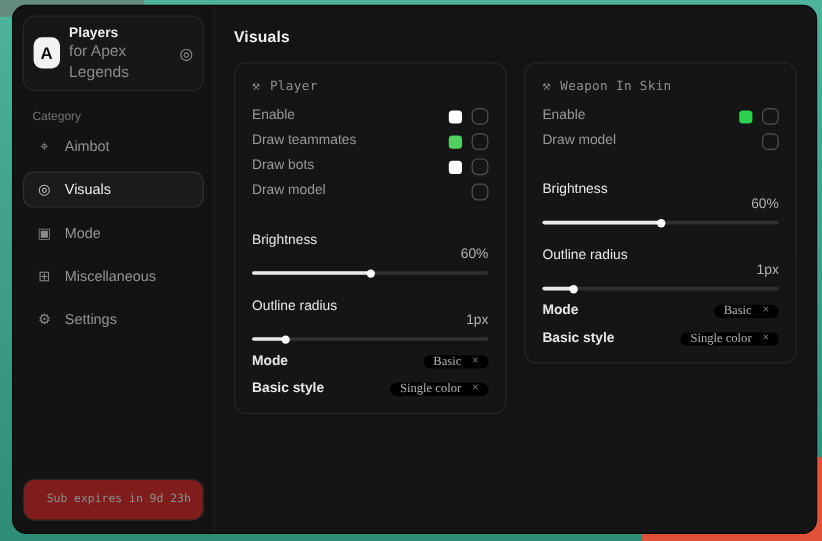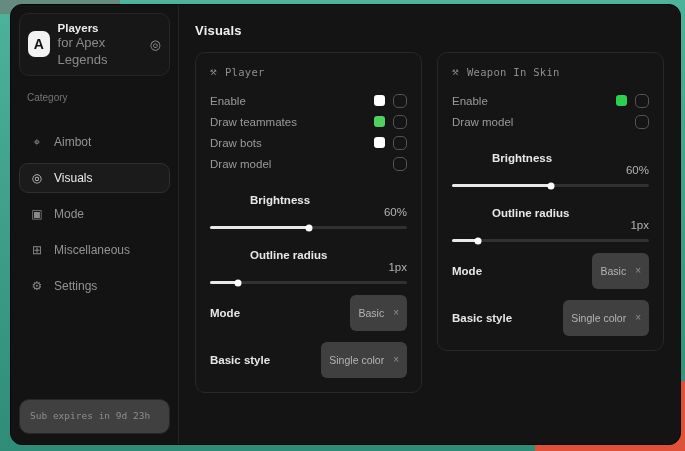--- a/index.html
+++ b/index.html
@@ -19,59 +19,59 @@
   }
 
   
   .sidebar { width:168px; flex:0 0 168px; border-right:1px solid #232323; display:flex; flex-direction:column; padding:8px 8px 10px; background:#131313; }
   .brand-card { border:1px solid #272727; border-radius:10px; background:#171717; padding:7px 8px; display:flex; align-items:center; gap:8px; }
   .brand-logo { width:26px; height:26px; background:#f2f2f2; color:#111; border-radius:7px; font-weight:bold; font-size:14px; display:flex; align-items:center; justify-content:center; }
   .brand-text { display:flex; flex-direction:column; line-height:1.25; }
   .brand-title { color:#ececec; font-size:11.5px; font-weight:bold; }
   .brand-sub { color:#8a8a8a; font-size:13px; }
   .brand-action { margin-left:auto; color:#9a9a9a; font-size:13px; cursor:pointer; }
-  .category-label { margin:16px 8px 24px; color:#757575; font-size:10px; }
+  .category-label { margin:16px 8px 4px; color:#757575; font-size:10px; }
   .nav { display:flex; flex-direction:column; gap:6px; }
   .nav-item { display:flex; align-items:center; gap:10px; padding:7px 10px; color:#949494; font-size:12px; border-radius:9px; border:1px solid transparent; cursor:pointer; }
   .nav-item .icon { font-size:12px; color:#8a8a8a; width:14px; text-align:center; }
   .nav-item.active { background:#1b1b1b; border-color:#2f2f2f; color:#ececec; }
   .nav-item.active .icon { color:#d0d0d0; }
-  .session-card { margin-top:auto; border:1px solid #272727; border-radius:10px; padding:8px 10px; font-family:"DejaVu Sans Mono", monospace; font-size:9.5px; line-height:1.75; background:#404040; }
+  .session-card { margin-top:auto; border:1px solid #272727; border-radius:10px; padding:8px 10px; font-family:"DejaVu Sans Mono", monospace; font-size:9.5px; line-height:1.75; background:#7f1d1d;text-align:right; }
   .session-expiry { color:#8d8d8d; }
   .session-duration { color:#d8d8d8; }
 
   
   .main { flex:1; padding:14px 16px; display:flex; flex-direction:column; overflow:hidden; }
   .page-title { color:#f0f0f0; font-size:13px; font-weight:bold; margin:4px 0 14px; letter-spacing:.2px; }
   .tabs { display:flex; gap:4px; margin-bottom:14px; }
   .tab { padding:6px 12px; border-radius:15px; color:#9a9a9a; font-size:11.5px; cursor:pointer; white-space:nowrap; }
   .tab.active { background:#2b2b2b; color:#ffffff; font-weight:bold; }
 
   .panels { display:flex; gap:15px; align-items:flex-start; }
   .panel { width:233px; border:1px solid #282828; border-radius:10px; padding:12px 14px 14px; background:#151515; }
   .panel-head { display:flex; align-items:center; gap:8px; color:#8f8f8f; font-family:"DejaVu Sans Mono", monospace; font-size:10.5px; margin-bottom:12px; letter-spacing:.3px; }
   .panel-head .icon { font-size:11px; color:#8f8f8f; }
 
-  .trow { display:flex; align-items:center; justify-content:space-between; height:21px; }
+  .trow { display:flex; align-items:flex-start; justify-content:space-between; height:21px; }
   .tlabel { color:#9a9a9a; font-size:11.5px; }
   .tright { display:flex; align-items:center; gap:8px; }
   .swatch { width:11px; height:11px; border-radius:3px; cursor:pointer; }
   .checkbox { width:14px; height:14px; border:1.5px solid #545454; border-radius:5px; cursor:pointer; }
 
   .slider { margin-top:8px; }
   .srow { display:flex; justify-content:space-between; align-items:center; }
-  .slabel { color:#e8e8e8; font-size:11.5px; font-weight:bold;margin-left:40px; }
+  .slabel { color:#e8e8e8; font-size:11.5px; font-weight:normal; }
   .svalue { color:#b3b3b3; font-size:11.5px;margin-top:24px; }
   .track { position:relative; height:3px; background:#313131; border-radius:2px; margin:8px 0 6px; cursor:pointer; }
   .fill { position:absolute; left:0; top:0; height:100%; background:#e9e9e9; border-radius:2px; }
   .thumb { position:absolute; top:50%; width:7px; height:7px; background:#ffffff; border-radius:50%; transform:translate(-50%,-50%); }
 
   .crow { display:flex; justify-content:space-between; align-items:center; margin-top:11px; }
   .clabel { color:#e8e8e8; font-size:11.5px; font-weight:bold; }
-  .chip { display:flex; align-items:center; gap:9px; background:#404040; border-radius:6px; padding:12px 8px; font-size:10.5px; color:#b4b4b4; cursor:pointer; }
+  .chip { display:flex; align-items:center; gap:9px; background:#000000; border-radius:6px; padding:0 8px; font-size:10.5px; color:#b4b4b4; cursor:pointer;font-family:Liberation Serif, serif; }
   .chip .x { color:#8f8f8f; font-size:10px; line-height:1; }
 </style>
 </head>
 <body>
 
 <div class="bg-top-strip"></div>
 <div class="bg-red-corner"></div>
 
 <div class="window">
 

